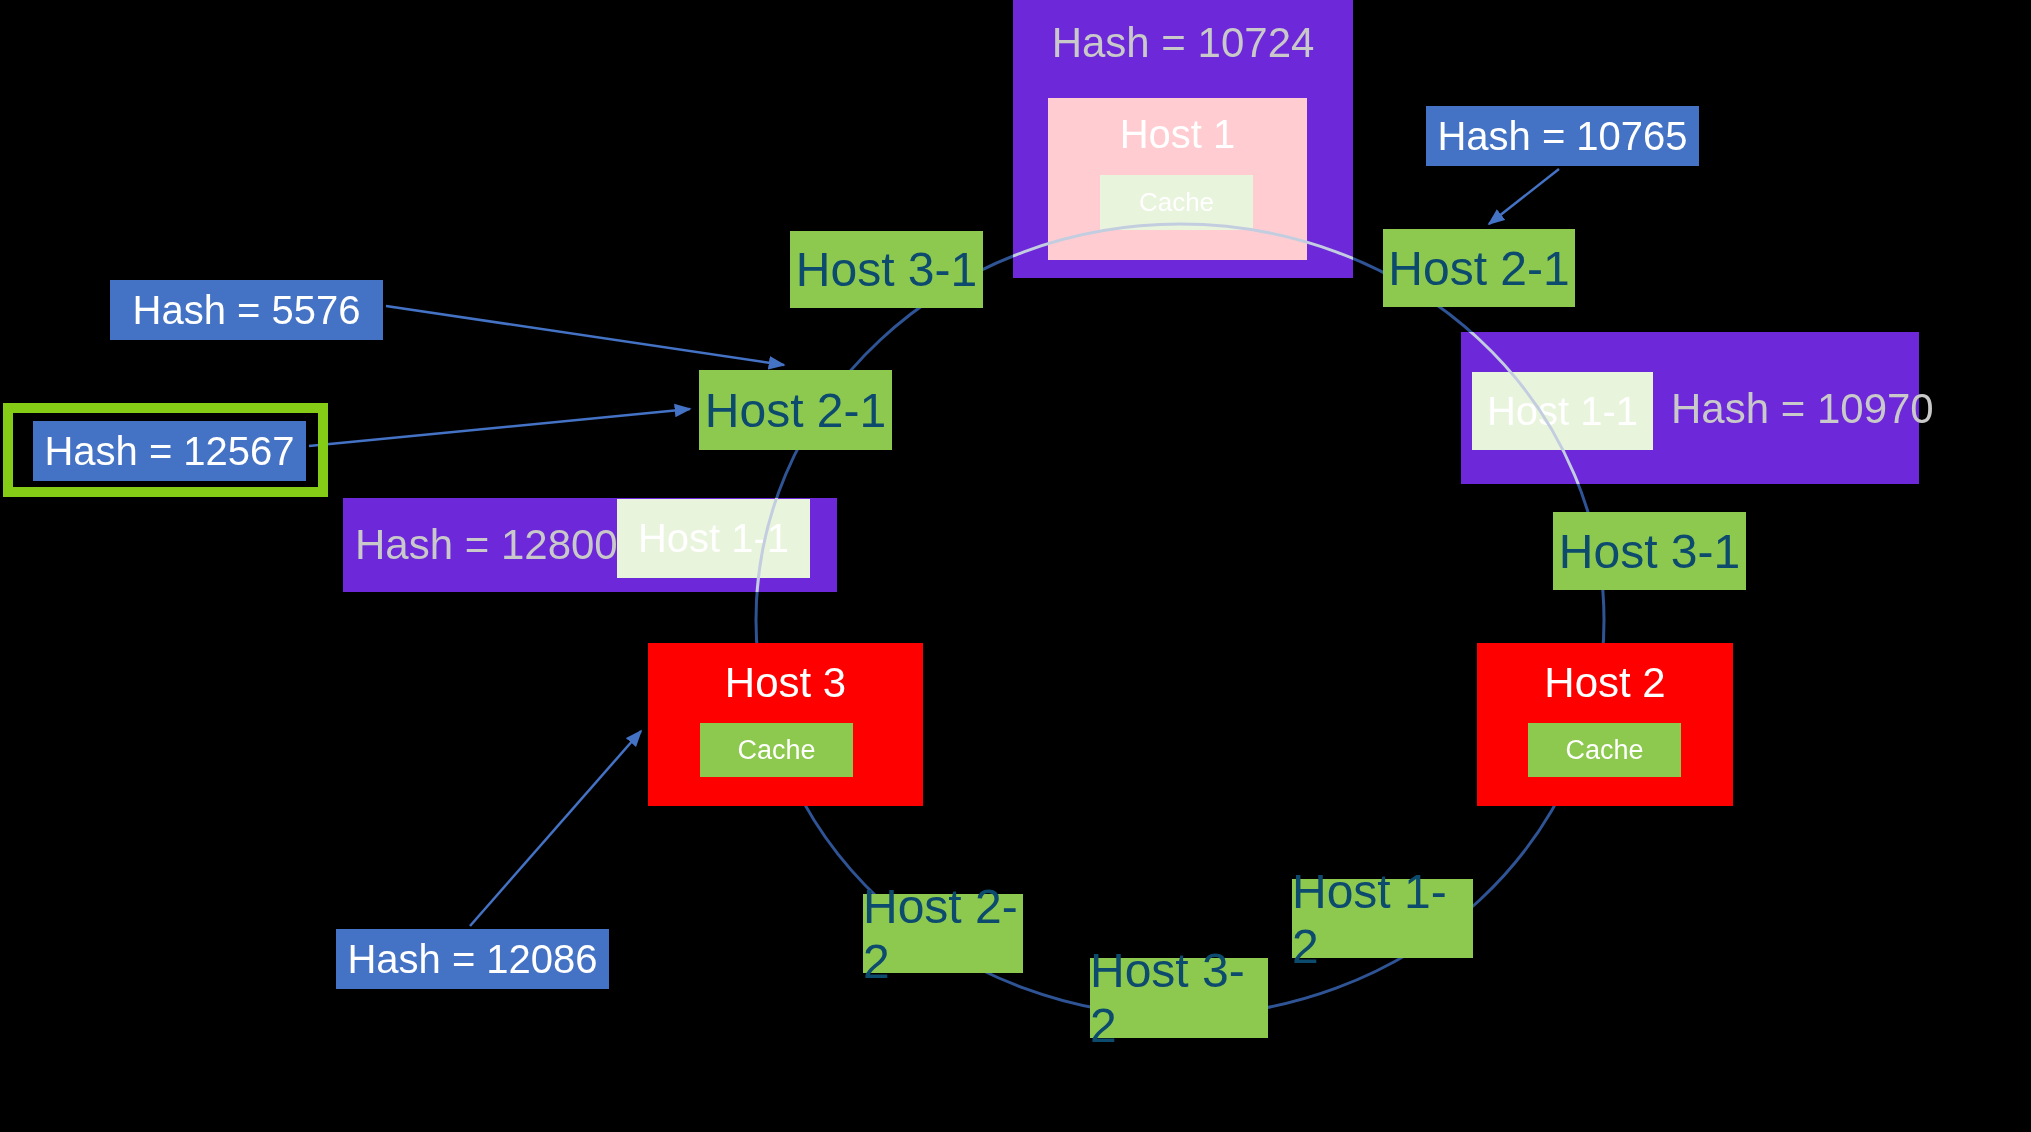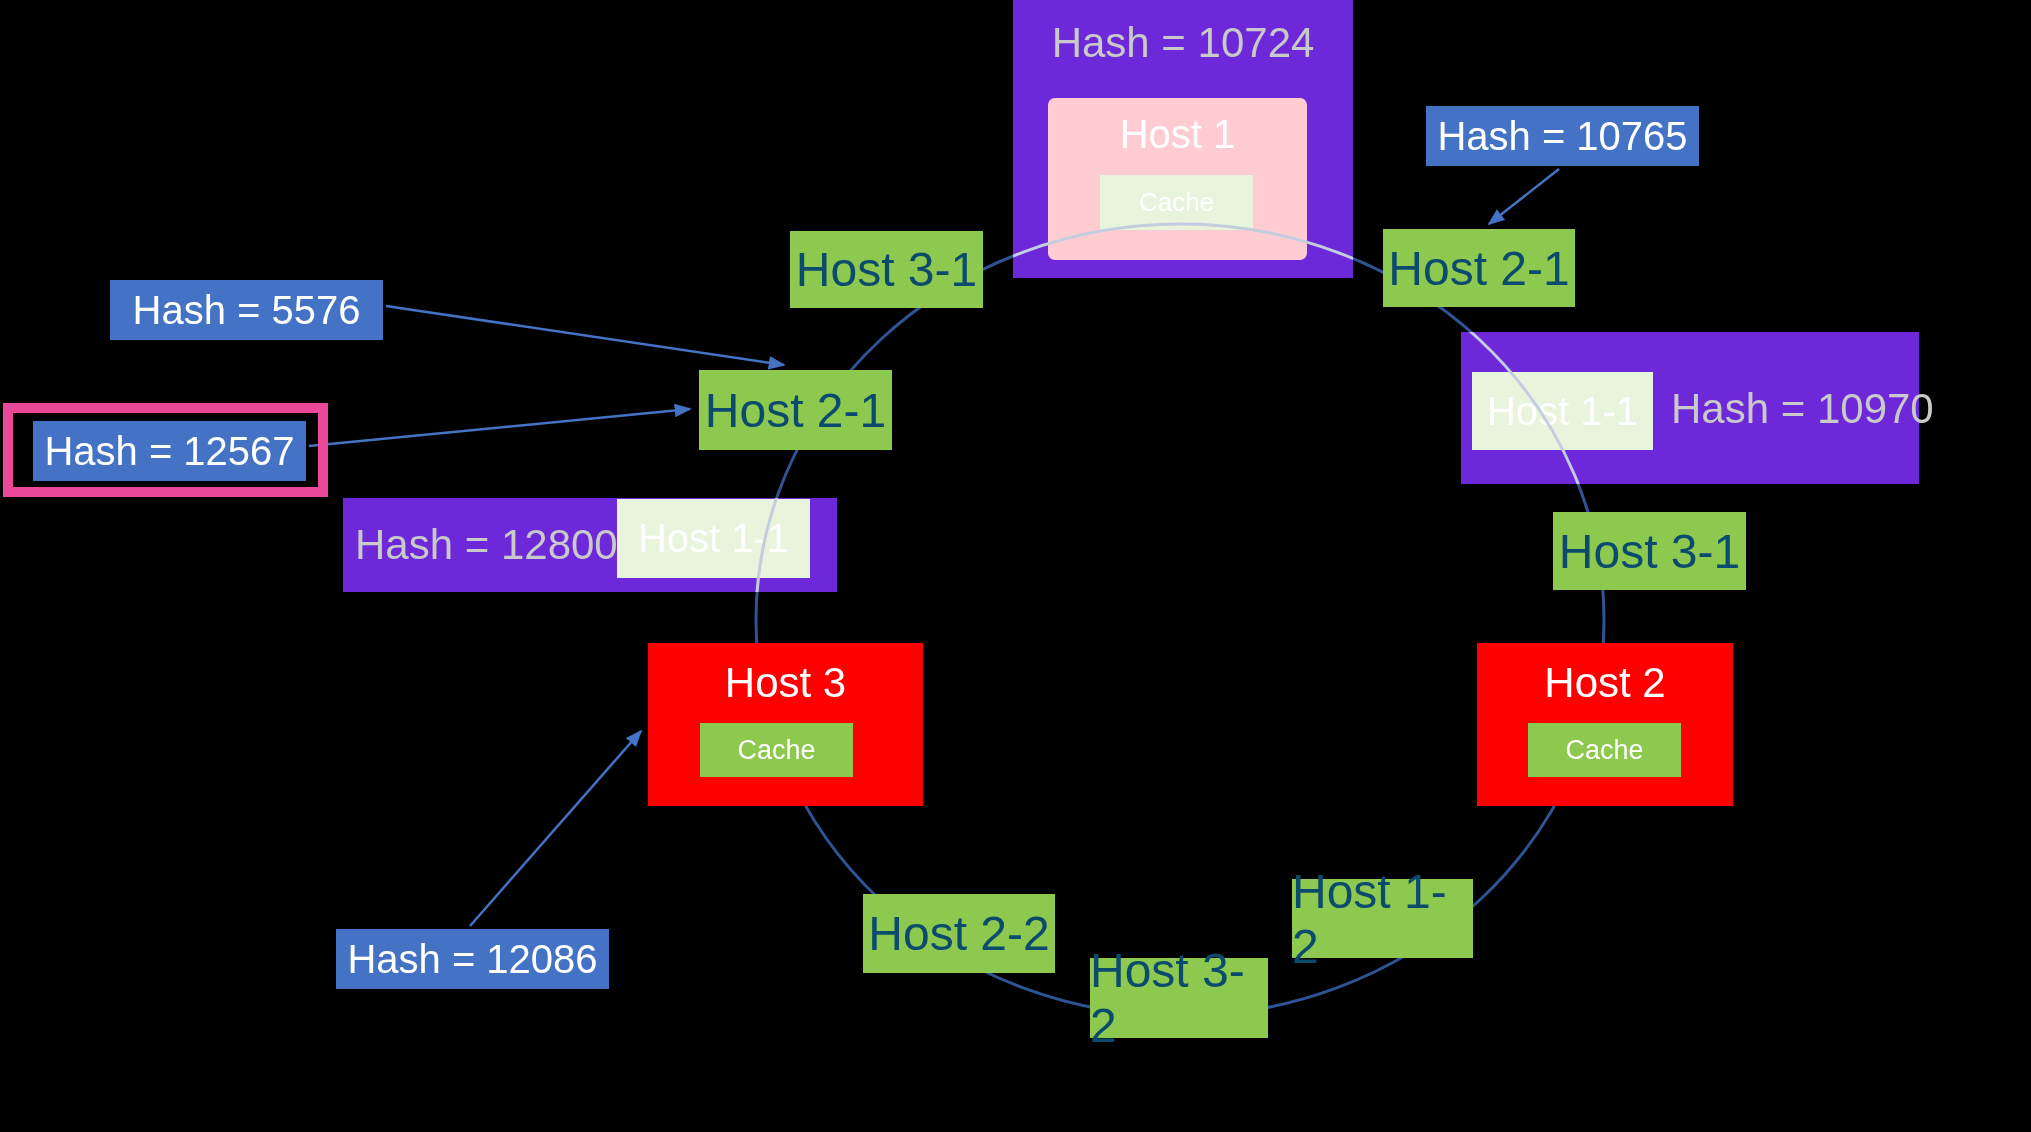--- a/index.html
+++ b/index.html
@@ -13,58 +13,58 @@
   .wbox{position:absolute;background:#6d28d9;z-index:1;}
   .wbox-a{left:1013px;top:0;width:340px;height:278px;}
   .wbox-b{left:343px;top:498px;width:494px;height:94px;}
   .wbox-c{left:1461px;top:332px;width:458px;height:152px;}
 
   .gray-text{position:absolute;color:#C9C9C9;font-size:42px;line-height:46px;white-space:nowrap;}
   .a-hash{left:0;right:0;top:20px;text-align:center;}
   .b-hash{left:12px;top:24px;}
   .c-hash{left:210px;top:54px;width:236px;text-align:center;}
 
-  .pinkbox{position:absolute;left:35px;top:98px;width:259px;height:162px;background:#FFCDD1;color:#FFFFFF;border-radius:7px;}
+  .pinkbox{position:absolute;left:35px;top:98px;width:259px;height:162px;background:#FFCDD1;color:#FFFFFF;}
   .pink-label{margin-top:14px;text-align:center;font-size:40px;}
   .pink-cache{position:absolute;left:52px;top:77px;width:153px;height:55px;background:#E9F4DD;
               display:flex;align-items:center;justify-content:center;font-size:26px;color:#FFFFFF;}
 
   .fadegreen{position:absolute;background:#E9F4DD;color:rgba(255,255,255,0.95);
              display:flex;align-items:center;justify-content:center;font-size:40px;}
   .fg-b{left:274px;top:1px;width:193px;height:79px;}
   .fg-c{left:11px;top:40px;width:181px;height:78px;}
 
   
   .greenbox{position:absolute;background:#8EC94F;color:#0c4a6e;display:flex;align-items:center;
             justify-content:center;font-size:48px;z-index:3;}
   .g-31l{left:790px;top:231px;width:193px;height:77px;}
   .g-21l{left:699px;top:370px;width:193px;height:80px;}
   .g-21r{left:1383px;top:229px;width:192px;height:78px;}
   .g-31r{left:1553px;top:512px;width:193px;height:78px;}
   .g-12{left:1292px;top:879px;width:181px;height:79px;}
   .g-32{left:1090px;top:958px;width:178px;height:80px;}
-  .g-22{left:863px;top:894px;width:192px;height:79px;}
+  .g-22{left:863px;top:894px;width:160px;height:79px;}
 
   
   .redbox{position:absolute;background:#FF0000;color:#FFFFFF;z-index:3;text-align:center;}
   .r-3{left:648px;top:643px;width:275px;height:163px;}
   .r-2{left:1477px;top:643px;width:256px;height:163px;}
   .red-label{margin-top:16px;font-size:42px;}
   .red-cache{position:absolute;left:52px;top:80px;width:153px;height:54px;background:#8EC94F;
              display:flex;align-items:center;justify-content:center;font-size:27px;}
   .r-2 .red-cache{left:51px;}
 
   
   .bluebox{position:absolute;background:#4472C4;color:#FFFFFF;display:flex;align-items:center;
            justify-content:center;font-size:40px;white-space:nowrap;z-index:3;}
   .b-10765{left:1426px;top:106px;width:273px;height:60px;}
   .b-5576{left:110px;top:280px;width:273px;height:60px;}
   .b-12086{left:336px;top:929px;width:273px;height:60px;}
   .red-frame{position:absolute;left:3px;top:403px;width:325px;height:94px;
-             border:10px solid #ec4899;box-sizing:border-box;z-index:3;}
+             border:10px solid #84cc16;box-sizing:border-box;z-index:3;}
   .b-12567{left:20px;top:8px;width:273px;height:60px;}
 </style>
 </head>
 <body>
 
 <div class="stage">
 
   <svg class="layer ring-layer" viewBox="0 0 2031 1132">
     <ellipse cx="1180" cy="620" rx="424" ry="396" fill="none" stroke="#2F5496" stroke-width="3"></ellipse>
   </svg>

